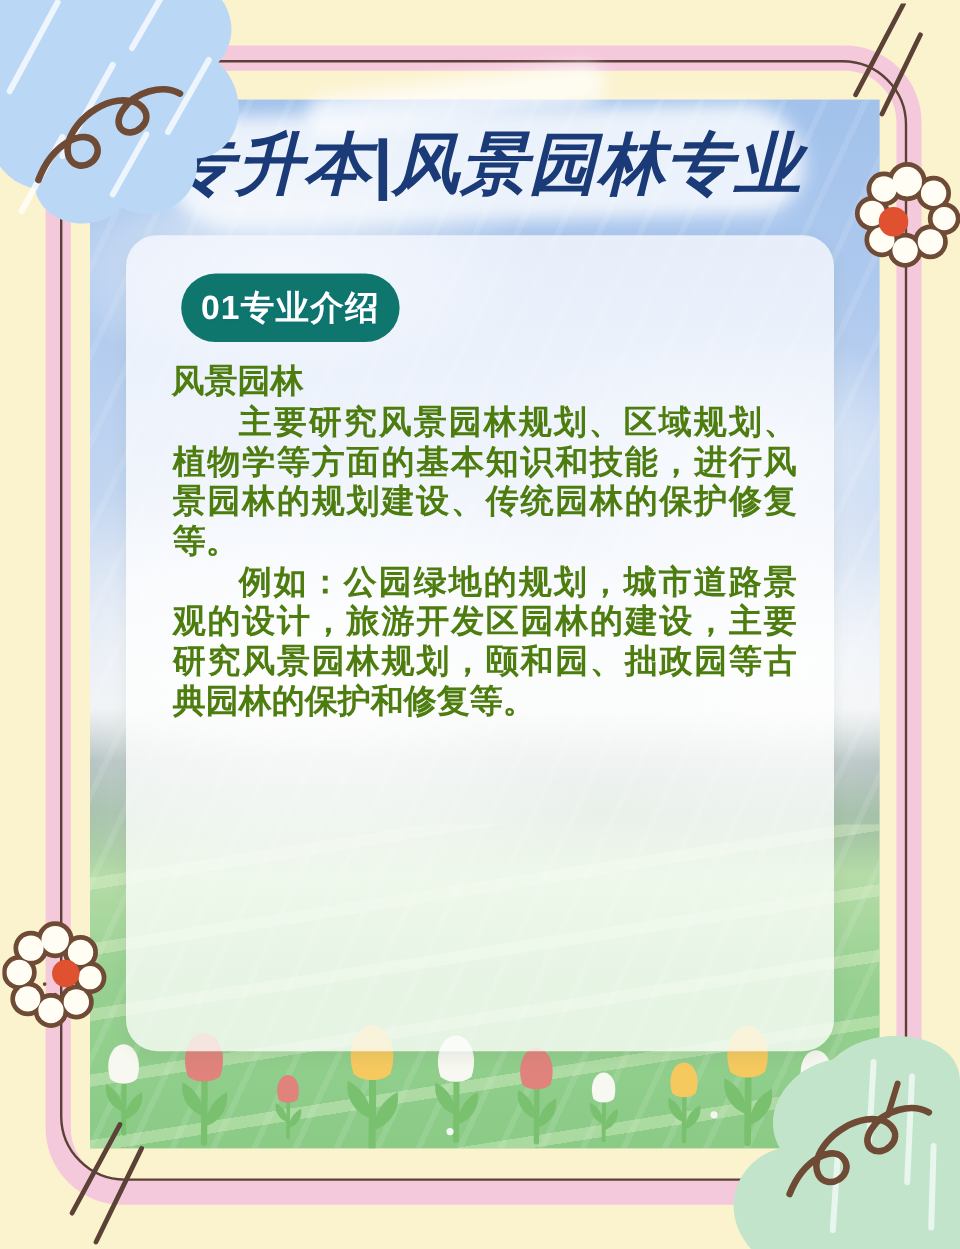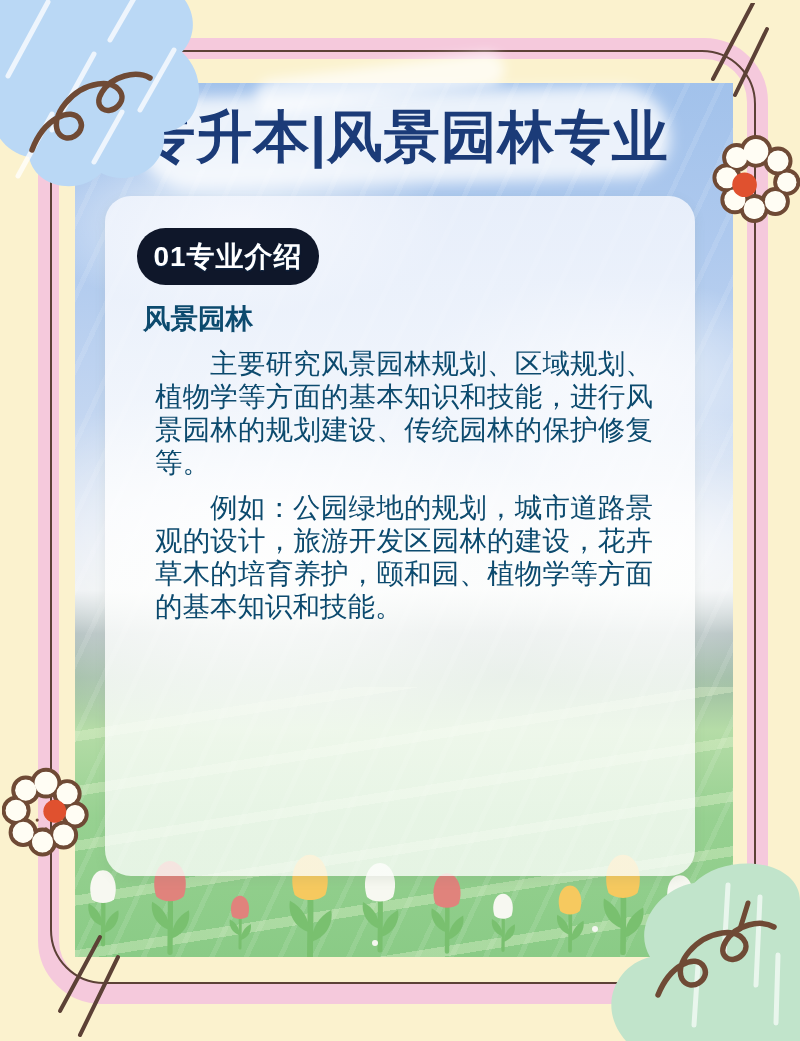--- a/index.html
+++ b/index.html
@@ -47,44 +47,44 @@
     background:rgba(255,255,255,.78);filter:blur(7px);
     border-radius:46px 70px 52px 78px;transform:rotate(-1.5deg);
   }
   .title-paint2{
     position:absolute;left:255px;top:66px;width:250px;height:34px;
     background:rgba(255,255,255,.7);filter:blur(6px);
     border-radius:20px;transform:rotate(-7deg);
   }
   .page-title{
     position:absolute;left:75px;top:100px;width:658px;text-align:center;
-    font-size:56px;font-weight:800;letter-spacing:1px;color:#1B3B78;
+    font-size:56px;font-weight:800;letter-spacing:1px;color:#1B3B78;font-style:italic;
   }
   
   .card{
     position:absolute;left:105px;top:196px;width:590px;height:680px;
     border-radius:26px;
     background:linear-gradient(180deg, rgba(243,246,253,.84), rgba(255,255,255,.80) 45%, rgba(250,253,249,.80));
     box-shadow:0 4px 12px rgba(110,130,110,.12);
   }
   .badge{
-    position:absolute;left:137px;top:228px;width:182px;height:57px;
-    background:#0f172a;border-radius:29px;
+    position:absolute;left:151px;top:228px;width:182px;height:57px;
+    background:#0f766e;border-radius:29px;
     display:flex;align-items:center;justify-content:center;
     color:#FFFFFF;font-size:28px;font-weight:800;letter-spacing:1px;
     text-shadow:0 1px 2px rgba(0,90,160,.25);
   }
   .body-text{
     position:absolute;left:143px;top:302px;width:522px;
     font-family:"DejaVu Serif","Liberation Serif",serif;
-    font-size:27.5px;line-height:33px;color:#0c4a6e;
+    font-size:27.5px;line-height:33px;color:#4d7c0f;
     text-align:justify;
   }
   .body-text h3{margin:0;font-size:27.5px;font-weight:600;line-height:33px;}
-  .body-text p{margin:12px;text-indent:2em;}
+  .body-text p{margin:1px;text-indent:2em;font-weight:bold;}
   
   .decor{position:absolute;}
   .flowers-svg{position:absolute;left:0;bottom:0;width:658px;height:130px;}
 </style>
 </head>
 <body>
 
 <div class="frame-pink"></div>
 <div class="frame-line"></div>
 
@@ -157,21 +157,21 @@
 <div class="title-paint2"></div>
 <div class="page-title">专升本|风景园林专业</div>
 
 <div class="card"></div>
 
 <div class="badge">01专业介绍</div>
 
 <div class="body-text">
   <h3>风景园林</h3>
   <p>主要研究风景园林规划、区域规划、植物学等方面的基本知识和技能，进行风景园林的规划建设、传统园林的保护修复等。</p>
-  <p>例如：公园绿地的规划，城市道路景观的设计，旅游开发区园林的建设，花卉草木的培育养护，颐和园、植物学等方面的基本知识和技能。</p>
+  <p>例如：公园绿地的规划，城市道路景观的设计，旅游开发区园林的建设，主要研究风景园林规划，颐和园、拙政园等古典园林的保护和修复等。</p>
 </div>
 
 <svg class="decor" style="left:-10px;top:-20px;" width="245" height="225" viewBox="0 0 245 225">
   <path d="M0,0 L162,0 C202,8 214,48 192,72 C222,100 210,150 174,152 C178,188 140,208 111,193 C89,216 45,208 39,177 C8,171 -6,138 4,112 Z" fill="#BAD8F5"></path>
   <g stroke="rgba(255,255,255,.75)" stroke-width="5" stroke-linecap="round">
     <line x1="18" y1="96" x2="58" y2="22"></line>
     <line x1="62" y1="150" x2="104" y2="74"></line>
     <line x1="120" y1="60" x2="150" y2="8"></line>
     <line x1="150" y1="130" x2="184" y2="70"></line>
     <line x1="28" y1="196" x2="62" y2="134"></line>

